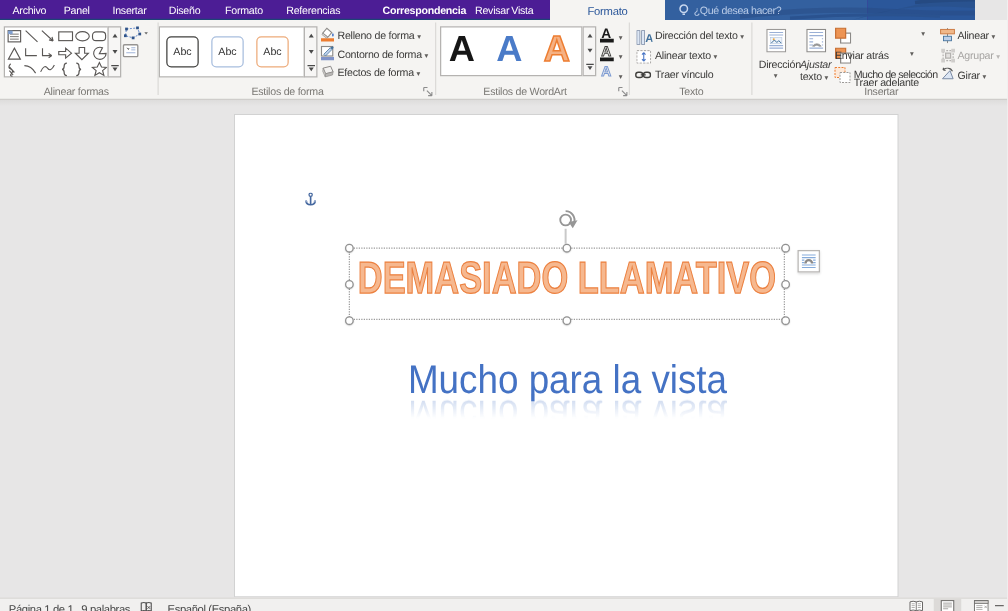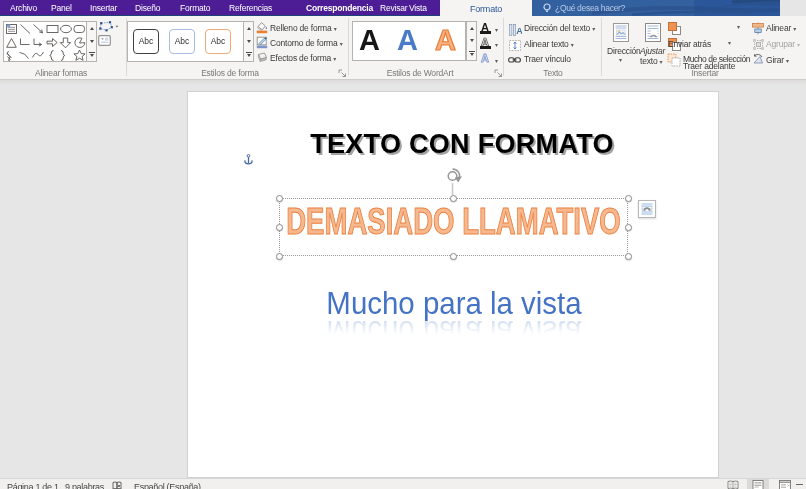--- a/index.html
+++ b/index.html
@@ -279,23 +279,20 @@
       <path d="M2 9 L10.5 9 L8 2.5 Z" fill="#dce6f4" stroke="#7a8aa5" stroke-width="0.8"></path>
       <path d="M10 3 a4.5 4.5 0 0 0 -7.5 -1 m0 0 l0.3 -2 m-0.3 2 l2 0.3" stroke="#555" stroke-width="0.9" fill="none"></path>
     </svg>
     <span class="rlbl" style="left:766px;top:39px;">Girar <span class="dd">▾</span></span>
   </div>
 
   <div class="canvas">
     <div class="abs" style="left:0;top:0;width:806px;height:5px;background:linear-gradient(#dedddc,#e7e6e6);"></div>
     <div class="page"></div>
 
-    <div class="abs" style="left:262px;top:50px;width:400px;text-align:center;
-         font-size:27px;font-weight:bold;color:#000;letter-spacing:0.3px;line-height:28px;
-         text-shadow:2px 2.2px 0.5px #a3a3a3;">TEXTO CON FORMATO</div>
 
     <svg class="abs" style="left:244px;top:74px" width="9" height="11" viewBox="0 0 9 11">
       <circle cx="4.5" cy="1.8" r="1.3" fill="none" stroke="#44679f" stroke-width="1"></circle>
       <path d="M4.5 3.1 V9.4" stroke="#44679f" stroke-width="1.3"></path>
       <path d="M0.8 6.4 Q0.8 9.8 4.5 9.8 Q8.2 9.8 8.2 6.4" fill="none" stroke="#44679f" stroke-width="1.3"></path>
       <path d="M1.4 6 L0 7.6 L2.4 7.9 Z M7.6 6 L9 7.6 L6.6 7.9 Z" fill="#92a6c8"></path>
     </svg>
 
     <svg class="abs" style="left:443px;top:88px" width="21" height="28" viewBox="0 0 21 28">
       <path d="M9.5 15 V27" stroke="#c9c9c9" stroke-width="1.6"></path>

